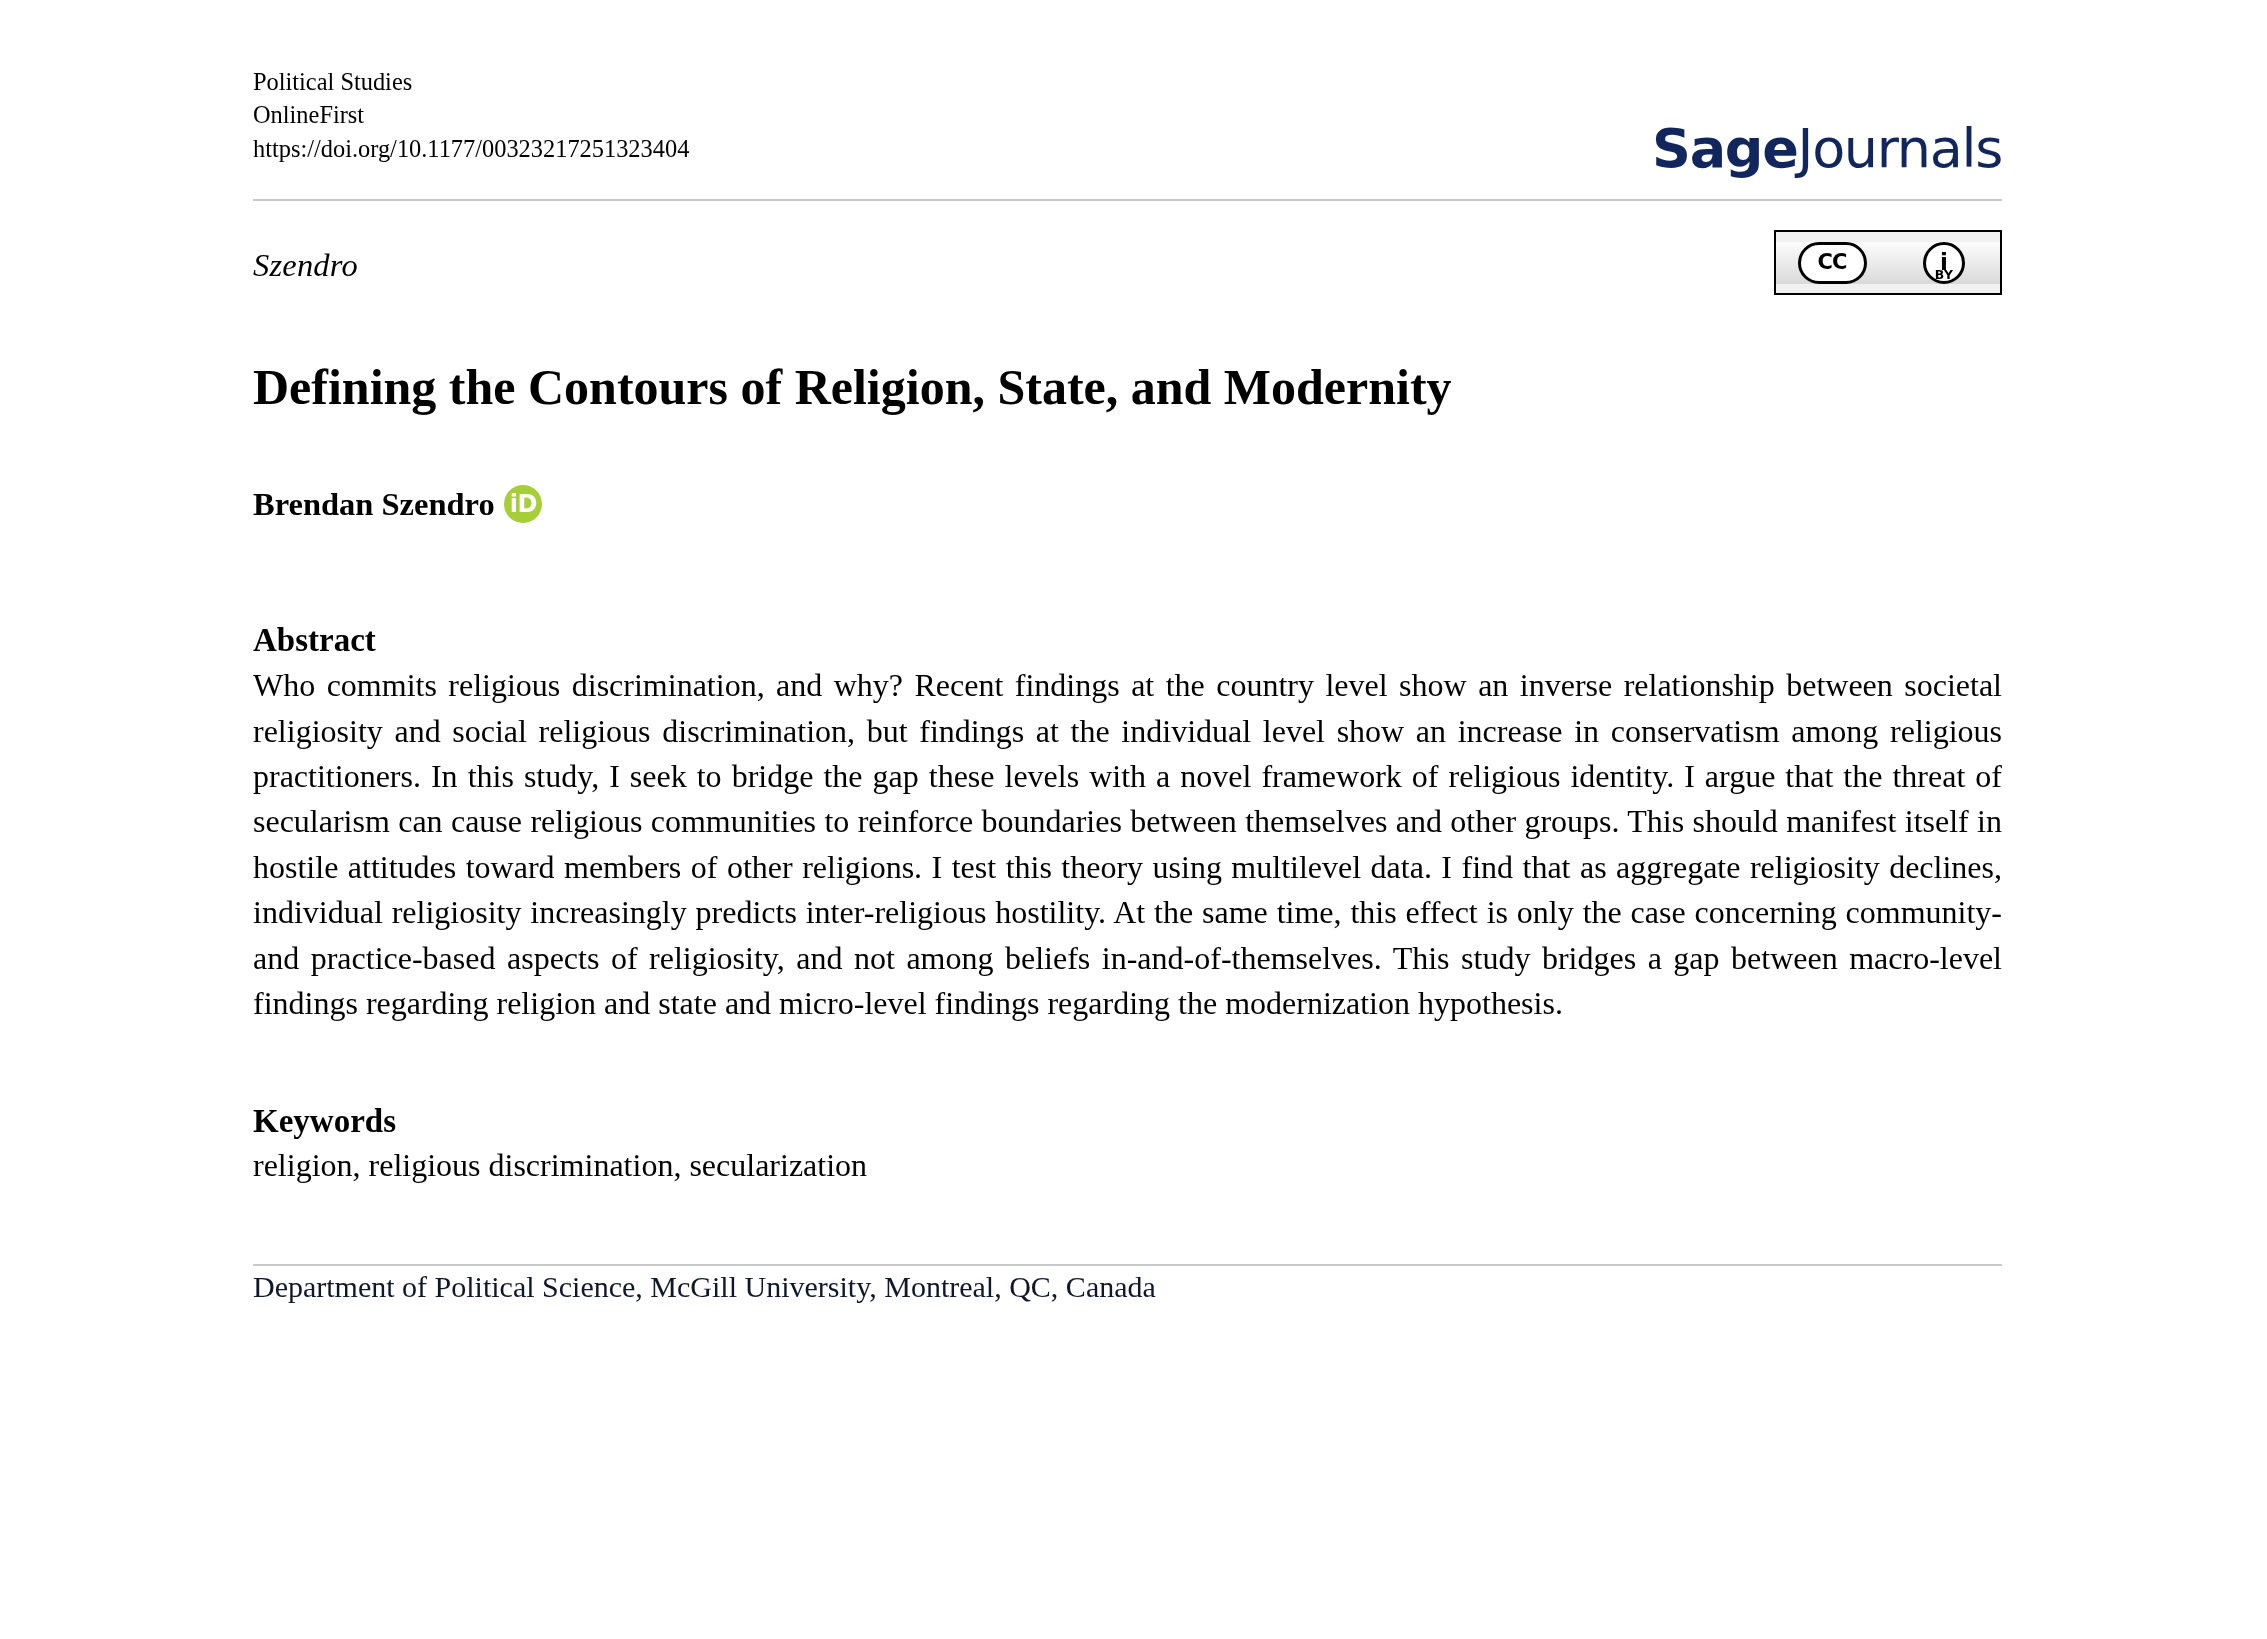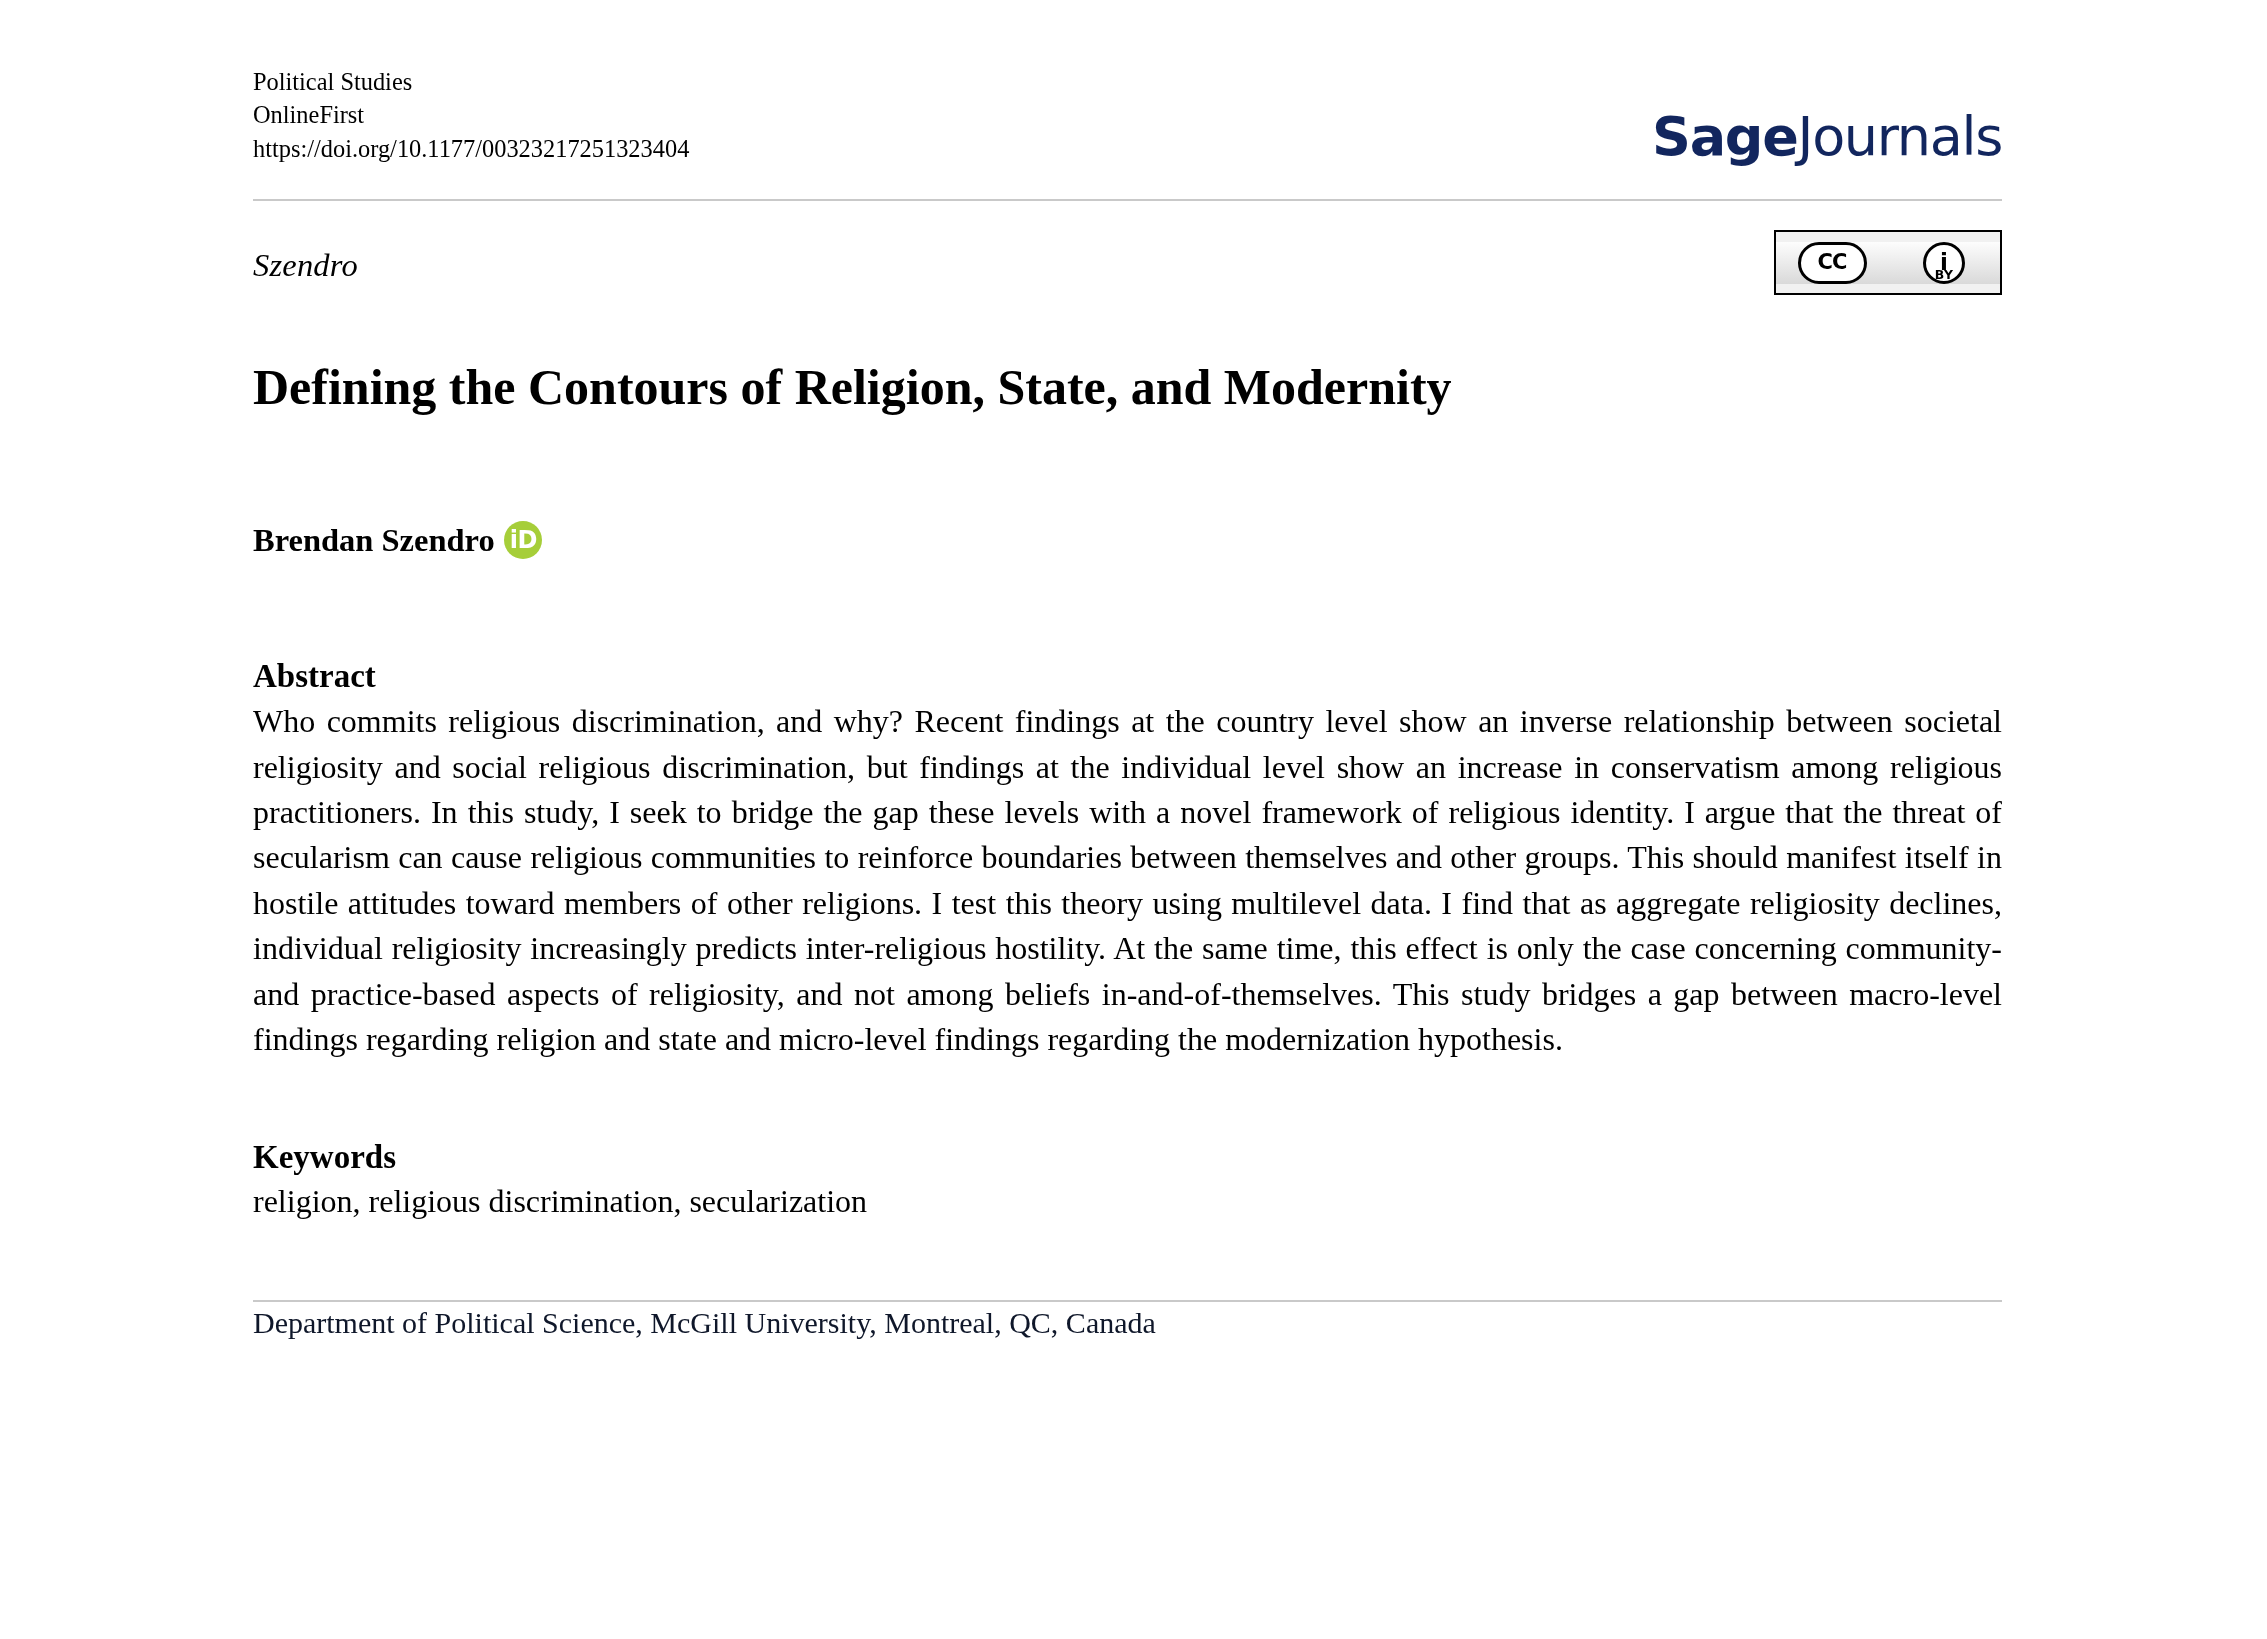--- a/index.html
+++ b/index.html
@@ -37,21 +37,21 @@
     font-size: 24.4px;
     line-height: 1.37;
     color: #000;
   }
   .header-lines div {
     white-space: nowrap;
   }
   .sage-logo {
     position: absolute;
     right: 0;
-    top: 105px;
+    top: 117px;
     font-family: "DejaVu Sans", sans-serif;
     font-size: 54px;
     letter-spacing: -1.3px;
     color: #12265e;
     white-space: nowrap;
   }
   .sage-logo .sage {
     font-weight: bold;
   }
   .sage-logo .journals {
@@ -136,21 +136,21 @@
 
   .title {
     font-size: 50px;
     font-weight: bold;
     line-height: 1.18;
     margin-top: 25px;
     max-width: 1233px;
   }
 
   .authors {
-    margin-top: 104px;
+    margin-top: 68px;
     font-size: 32.5px;
     font-weight: bold;
     display: flex;
     align-items: center;
     gap: 9.6px;
   }
   .orcid {
     display: inline-flex;
     align-items: center;
     justify-content: center;

